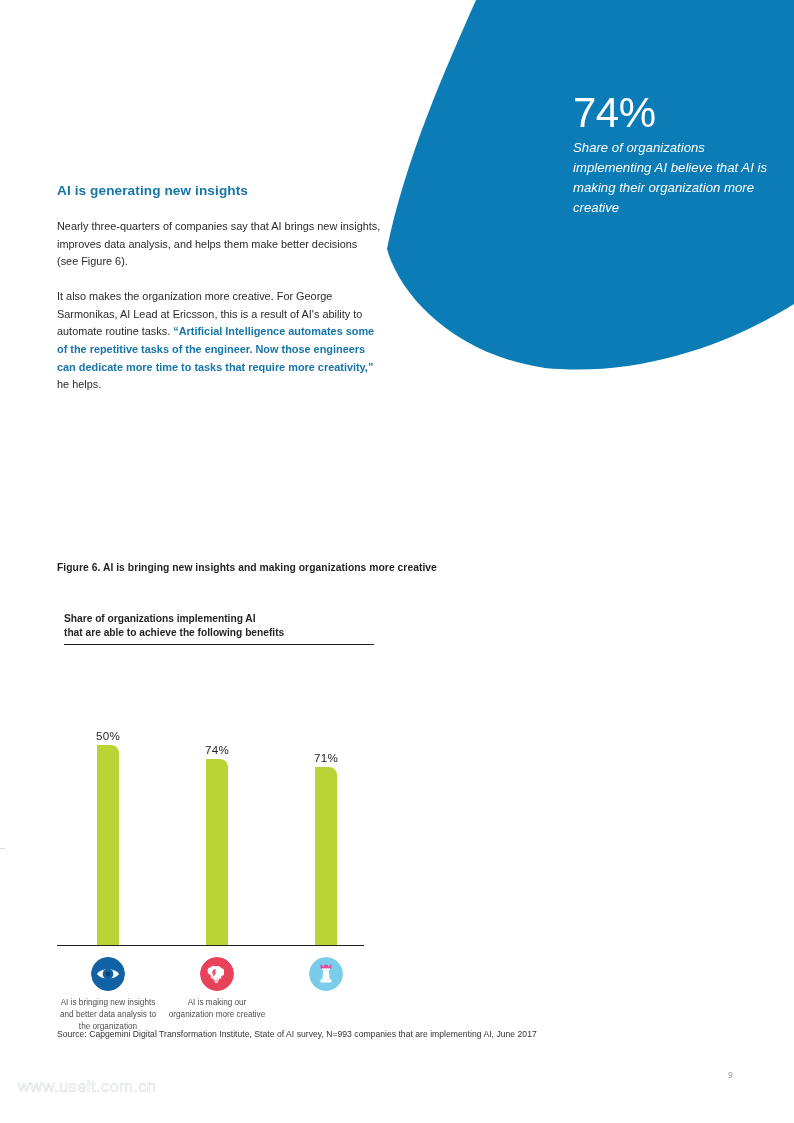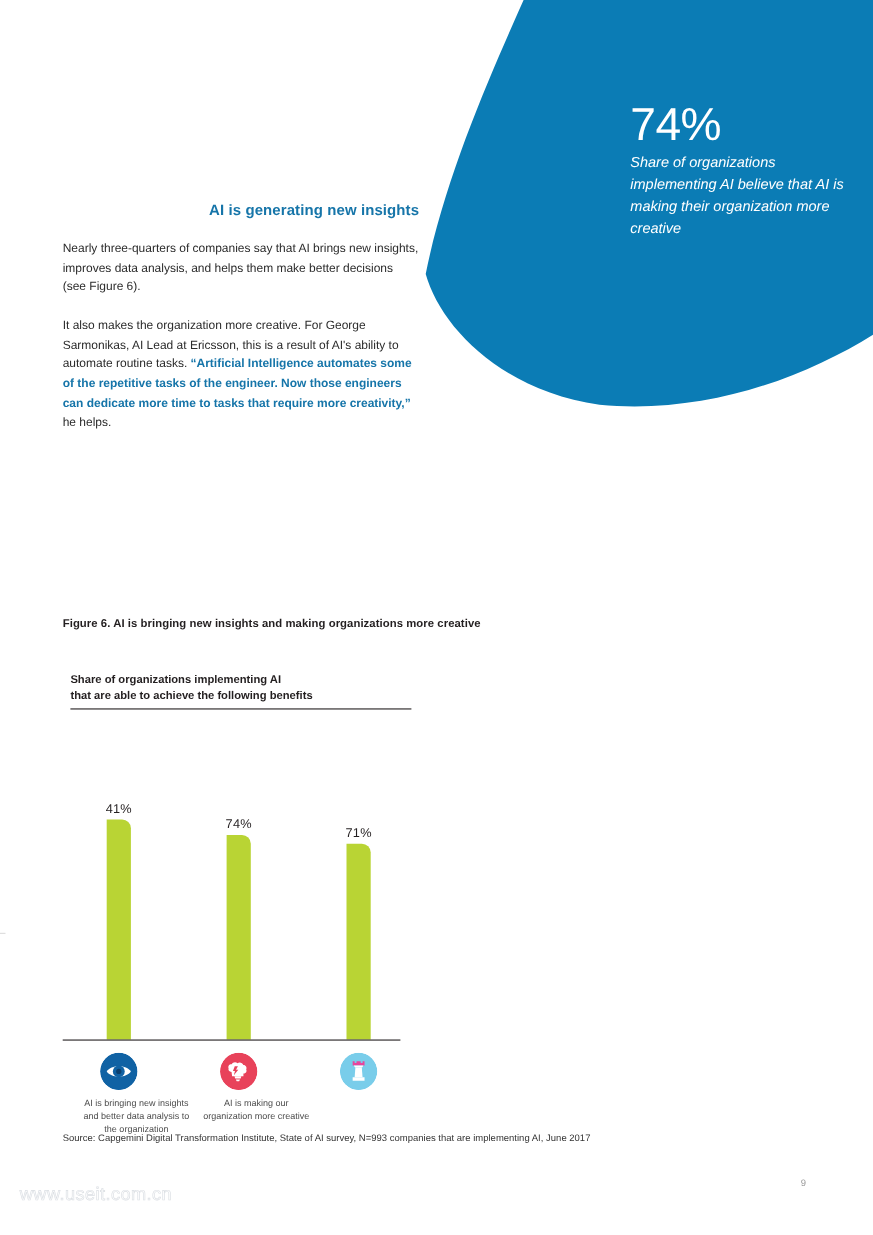--- a/index.html
+++ b/index.html
@@ -53,21 +53,20 @@
     left: 57px;
     top: 183px;
     width: 324px;
   }
   .article h2 {
     font-size: 13.6px;
     font-weight: bold;
     color: #1675a9;
     margin: 0 0 20px 0;
     letter-spacing: 0.1px;
-    text-align: right;
   }
   .article p {
     font-size: 10.9px;
     line-height: 1.62;
     margin: 0 0 17px 0;
     color: #2b2b2b;
   }
   .article p:last-child { margin-bottom: 0; }
   .quote-lead {
     font-weight: bold;
@@ -166,21 +165,20 @@
     margin-top: 6px;
     height: 58px;
   }
   .cat-cell {
     position: absolute;
     width: 104px;
     text-align: center;
     font-size: 8.2px;
     line-height: 1.48;
     color: #4d4d4d;
-    margin-left: 16px;
   }
   .cat-cell.c0 { left: -1px; }
   .cat-cell.c1 { left: 108px; text-align: center; }
   .cat-cell.c2 { left: 217px; }
 
   .source {
     position: absolute;
     left: 57px;
     top: 1029px;
     font-size: 8.6px;
@@ -245,21 +243,21 @@
 <div class="chart-block">
 
   <div class="chart-header">
     <div>Share of organizations implementing AI</div>
     <div>that are able to achieve the following benefits</div>
   </div>
 
   <div class="plot">
 
     <div class="bar-col c0">
-      <div class="bar-value">41%</div>
+      <div class="bar-value">50%</div>
       <div class="bar" style="height:200px"></div>
     </div>
 
     <div class="bar-col c1">
       <div class="bar-value">74%</div>
       <div class="bar" style="height:186px"></div>
     </div>
 
     <div class="bar-col c2">
       <div class="bar-value">71%</div>

